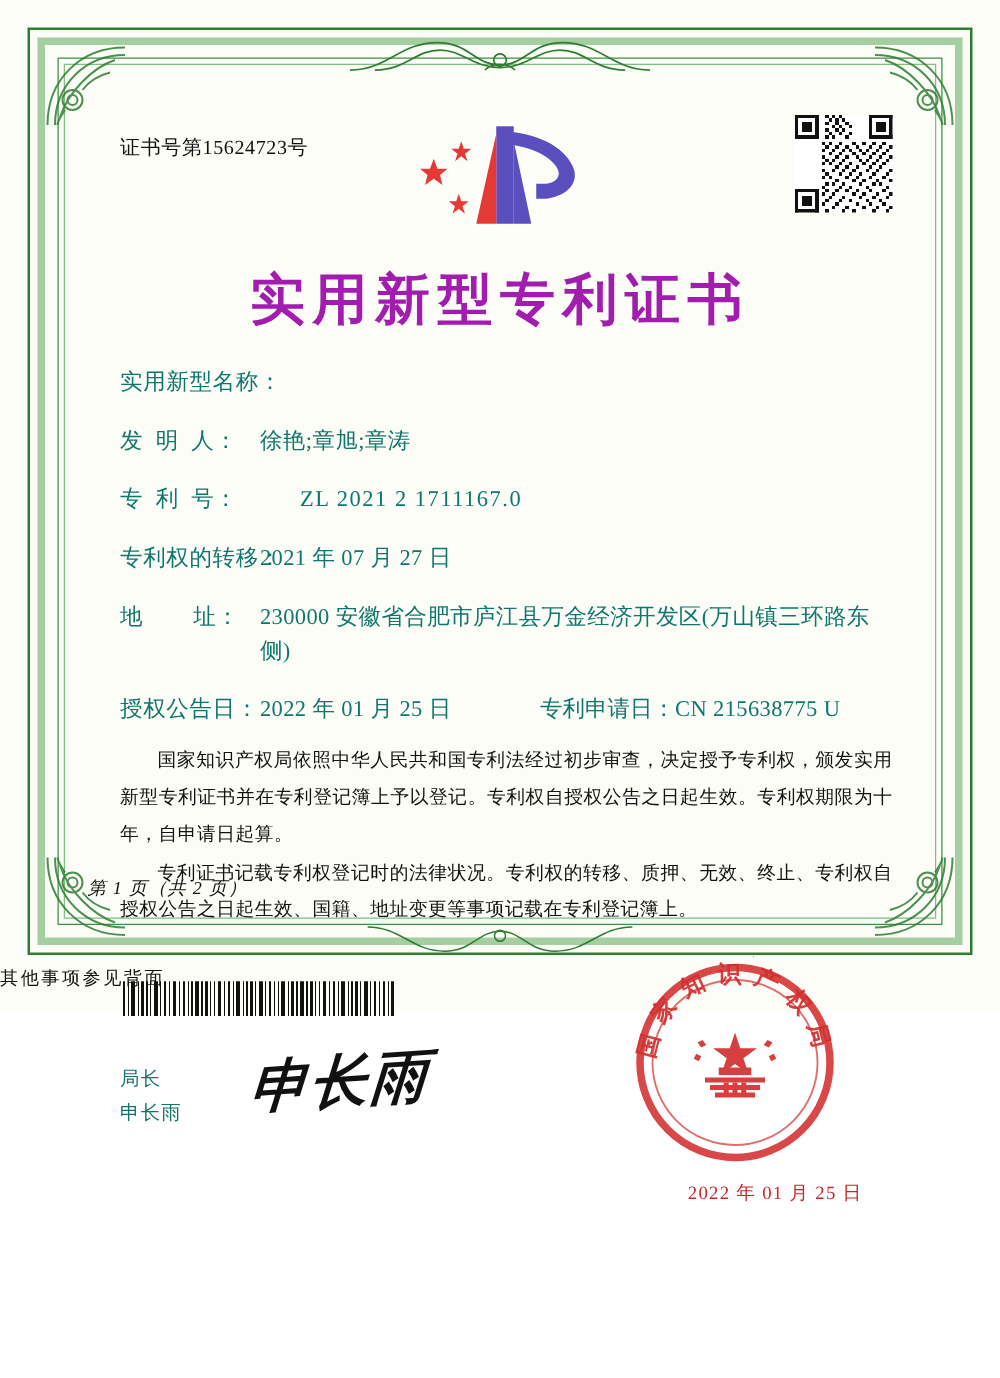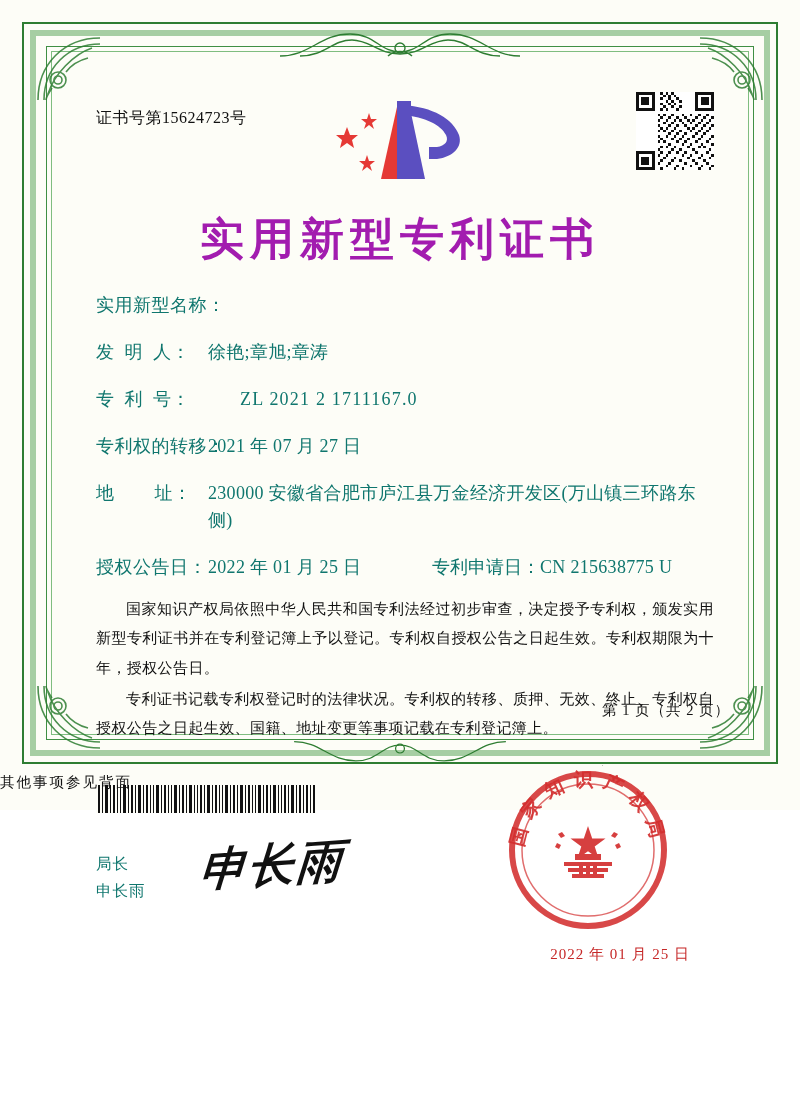--- a/index.html
+++ b/index.html
@@ -263,24 +263,25 @@
     font-size: 15px;
     color: #c62828;
     letter-spacing: 1px;
   }
 
   .page-no {
     position: absolute;
     left: 0;
     right: 0;
     bottom: 0;
-    text-align: right;
+    text-align: left;
     font-size: 14.5px;
     color: #111;
     letter-spacing: 1px;
+    font-style: italic;
   }
 
   .footer-note {
     position: absolute;
     left: 0;
     right: 0;
     bottom: 18px;
     font-size: 14.5px;
     color: #111;
     letter-spacing: 2px;
@@ -587,21 +588,21 @@
       <div class="field-row two-col">
         <div class="field-label">授权公告日：</div>
         <div class="field-value" style="flex:0 0 200px;">2022 年 01 月 25 日</div>
         <div class="field-label2">专利申请日：</div>
         <div class="field-value">CN 215638775 U</div>
       </div>
 
     </div>
 
     <div class="paragraphs">
-      <p>国家知识产权局依照中华人民共和国专利法经过初步审查，决定授予专利权，颁发实用新型专利证书并在专利登记簿上予以登记。专利权自授权公告之日起生效。专利权期限为十年，授权公告日。</p>
+      <p>国家知识产权局依照中华人民共和国专利法经过初步审查，决定授予专利权，颁发实用新型专利证书并在专利登记簿上予以登记。专利权自授权公告之日起生效。专利权期限为十年，自申请日起算。</p>
       <p>专利证书记载专利权登记时的法律状况。专利权的转移、质押、无效、终止、专利权自授权公告之日起生效、国籍、地址变更等事项记载在专利登记簿上。</p>
     </div>
 
     <svg class="barcode" viewBox="0 0 220 28" shape-rendering="crispEdges">
       <rect width="220" height="28" fill="#fdfdf7"></rect>
       <g fill="#111111">
         <rect x="2" y="0" width="2" height="28"></rect>
           <rect x="6" y="0" width="1" height="28"></rect>
         <rect x="9" y="0" width="3" height="28"></rect>
           <rect x="14" y="0" width="1" height="28"></rect>

